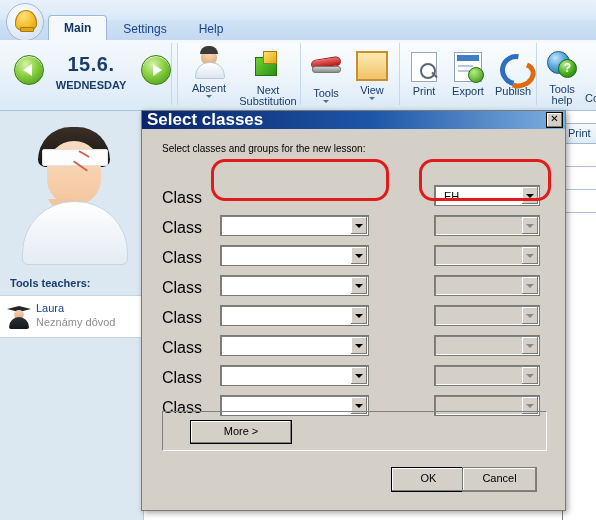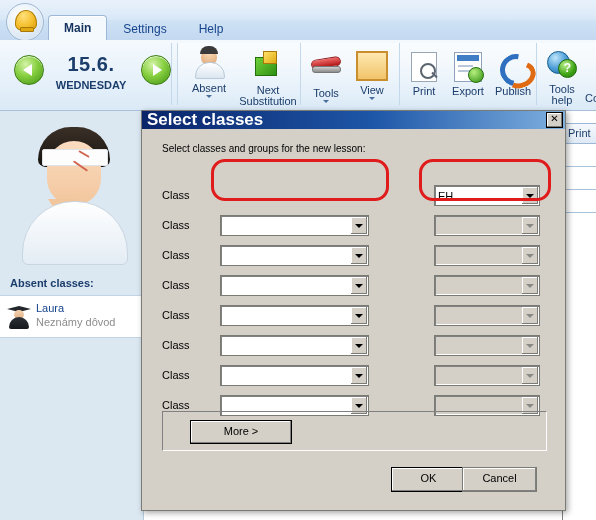--- a/index.html
+++ b/index.html
@@ -163,27 +163,27 @@
   .dlg-title .t{color:#fff;font-weight:bold;font-size:17px;}
   .dlg-close{
     width:15px;height:14px;background:#d4d0c8;border:1px solid #000;
     font-size:10px;line-height:12px;text-align:center;color:#000;font-family:"Liberation Sans",sans-serif;
     box-shadow:inset -1px -1px 0 #7b7b76, inset 1px 1px 0 #fff;cursor:default;
   }
   .dlg-body{position:relative;height:380px;}
   .dlg-intro{position:absolute;left:20px;top:14px;font-size:10px;color:#000;}
 
   .row{position:absolute;left:20px;width:385px;height:22px;}
-  .row .lbl{position:absolute;left:0;top:4px;width:50px;font-size:11px;color:#000;}
+  .row .lbl{position:absolute;left:0;top:4px;width:50px;font-size:16px;color:#000;}
   .cbo{position:absolute;height:19px;border:1px solid #7b7b76;
     box-shadow:inset 1px 1px 0 #808080, inset -1px -1px 0 #fff;
     background:#fff;display:flex;align-items:center;}
   .cbo.left{left:58px;width:147px;}
   .cbo.right{left:272px;width:104px;}
-  .cbo .txt{flex:1;padding-left:3px;font-size:11px;color:#000;white-space:nowrap;overflow:hidden;}
+  .cbo .txt{flex:1;padding-left:9px;font-size:11px;color:#000;white-space:nowrap;overflow:hidden;}
   .cbo .arw{width:16px;height:17px;margin:0 1px 0 0;background:#d4d0c8;
     box-shadow:inset -1px -1px 0 #7b7b76, inset 1px 1px 0 #fff;position:relative;flex:0 0 16px;}
   .cbo .arw:after{content:"";position:absolute;left:4px;top:7px;width:0;height:0;
     border-left:4px solid transparent;border-right:4px solid transparent;border-top:4px solid #000;}
   .cbo.disabled{background:#d4d0c8;}
   .cbo.disabled .arw:after{border-top-color:#8a8a85;}
   .cbo .txt.sel{background:#0a246a;color:#fff;outline:1px dotted #fff;outline-offset:-1px;margin:1px;padding-left:2px;}
 
   .groupbox{position:absolute;left:20px;top:282px;width:383px;height:38px;
     border:1px solid #fdfdfd;border-top-color:#808080;border-left-color:#808080;}
@@ -326,21 +326,21 @@
       <div class="head">
         <div class="hair"></div>
         <div class="face"></div>
         <div class="bandage"></div>
         <div class="scratch"></div>
         <div class="scratch2"></div>
       </div>
       <div class="collar"></div>
       <div class="body-shirt"></div>
     </div>
-    <div class="sb-title">Absent classes:</div>
+    <div class="sb-title">Tools teachers:</div>
     <div class="sb-list">
       <div class="sb-item">
         <div class="grad-ico">
           <div class="cap"></div>
             <div class="hd"></div>
             <div class="gown"></div>
         </div>
         <div class="sb-txt">
           <div class="sb-name">Laura</div>
           <div class="sb-sub">Neznámy dôvod</div>

